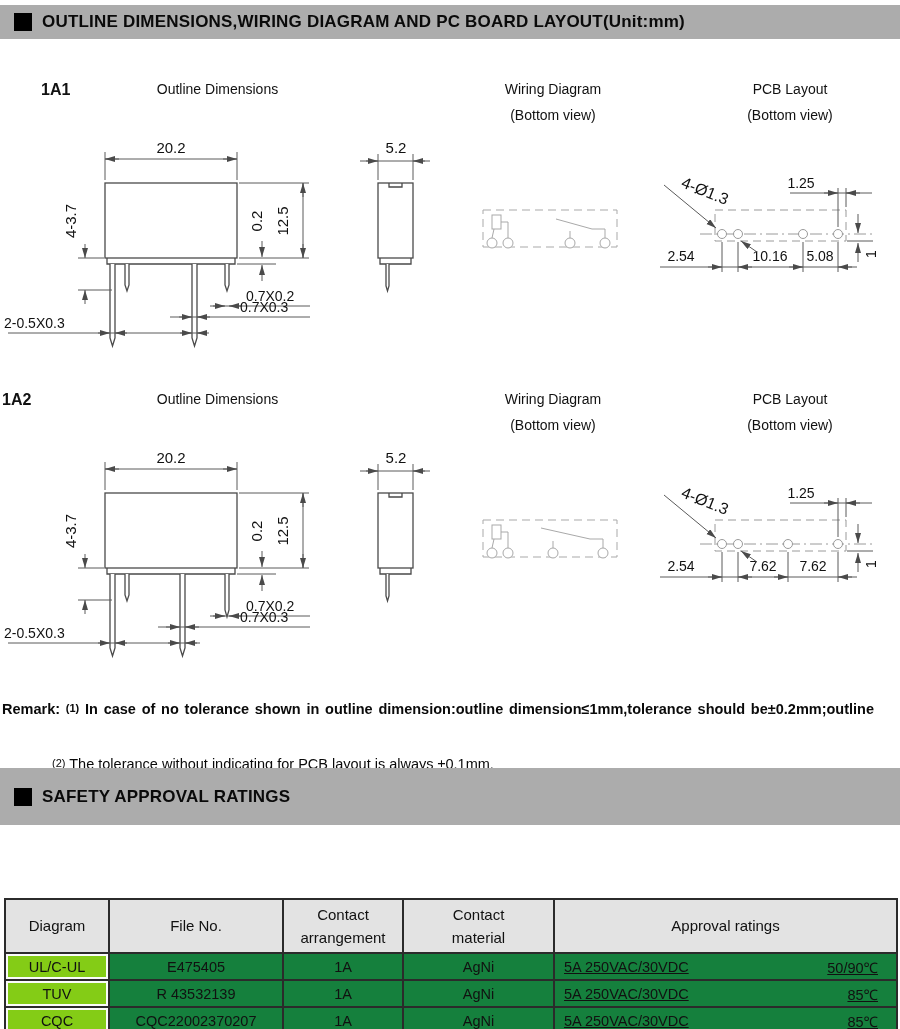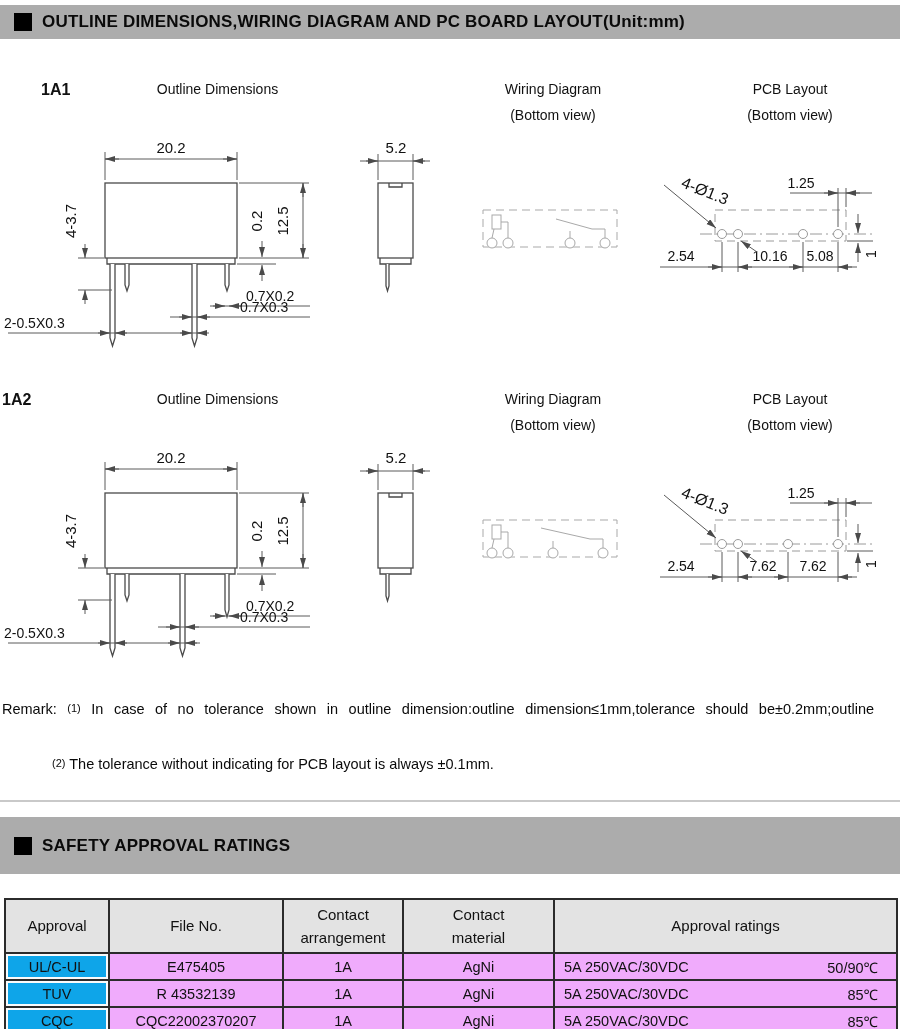--- a/index.html
+++ b/index.html
@@ -18,29 +18,29 @@
   .arr{stroke:#5a5a5a;stroke-width:1;fill:none;}
   .wln{stroke:#a9a9a9;stroke-width:1;fill:none;}
   .wfill{fill:#fff;stroke:#a9a9a9;stroke-width:1;}
   .pg{stroke:#9a9a9a;stroke-width:1;fill:none;}
   .hole{fill:#fff;stroke:#9a9a9a;stroke-width:1;}
   .dt{font-size:15px;}
   .dt2{font-size:14px;}
   .dt3{font-size:16px;}
   .remark{position:absolute;font-size:14.5px;color:#0a0a0a;}
   .mk{font-size:11px;vertical-align:2px;}
-  .just{text-align:justify;text-align-last:justify;}
+  .just{text-align:justify;text-align-last:justify;font-weight:bold;}
   .sep{position:absolute;left:0;width:900px;height:2px;background:#c9c9c9;}
   .ratings-table{position:absolute;border-collapse:collapse;table-layout:fixed;font-size:15px;}
   .ratings-table th,.ratings-table td{border:2px solid #2b2b2b;padding:0;text-align:center;
       font-weight:normal;overflow:hidden;}
   .ratings-table th{height:52px;background:#e3e3e3;white-space:pre-line;line-height:1.55;font-size:15px;}
-  .ratings-table td{height:25px;background:#f0abfc;font-size:14.5px;}
-  .ratings-table td.shade{background:#0ea5e9;box-shadow:inset 0 0 0 2px #fafafa;}
-  .rate-cell{display:flex;justify-content:space-between;align-items:center;padding:0 18px 0 9px;}
+  .ratings-table td{height:25px;background:#15803d;font-size:14.5px;}
+  .ratings-table td.shade{background:#84cc16;box-shadow:inset 0 0 0 2px #fafafa;}
+  .rate-cell{display:flex;justify-content:space-between;align-items:center;padding:0 18px 0 9px;text-decoration:underline;}
 </style>
 </head>
 <body>
 
 <div class="page">
 
   <div class="bar" style="top:5px;height:34px;">
     <span class="sq"></span>
     <span class="bar-title">OUTLINE DIMENSIONS,WIRING DIAGRAM AND PC BOARD LAYOUT(Unit:mm)</span>
   </div>
@@ -276,36 +276,36 @@
     <span class="mk">(1)</span>
     <span>In case of no tolerance shown in outline dimension:outline dimension≤1mm,tolerance should be±0.2mm;outline</span>
   </div>
   <div class="remark" style="left:52px;top:756px;width:820px;">
     <span class="mk">(2)</span>
     <span>The tolerance without indicating for PCB layout is always ±0.1mm.</span>
   </div>
 
   <div class="sep" style="top:800px;"></div>
 
-  <div class="bar" style="top:817px;height:57px;">
+  <div class="bar" style="top:768px;height:57px;">
     <span class="sq"></span>
     <span class="bar-title">SAFETY APPROVAL RATINGS</span>
   </div>
 
   <table class="ratings-table" style="left:4px;top:898px;width:892px;">
     <colgroup>
       <col style="width:104px">
         <col style="width:174px">
         <col style="width:120px">
         <col style="width:151px">
         <col style="width:343px">
     </colgroup>
     <tbody>
         <tr>
-      <th>Approval</th>
+      <th>Diagram</th>
       <th>File No.</th>
       <th>Contact
 arrangement</th>
       <th>Contact
 material</th>
       <th>Approval ratings</th>
     </tr>
     <tr>
       <td class="shade">UL/C-UL</td>
       <td>E475405</td>

